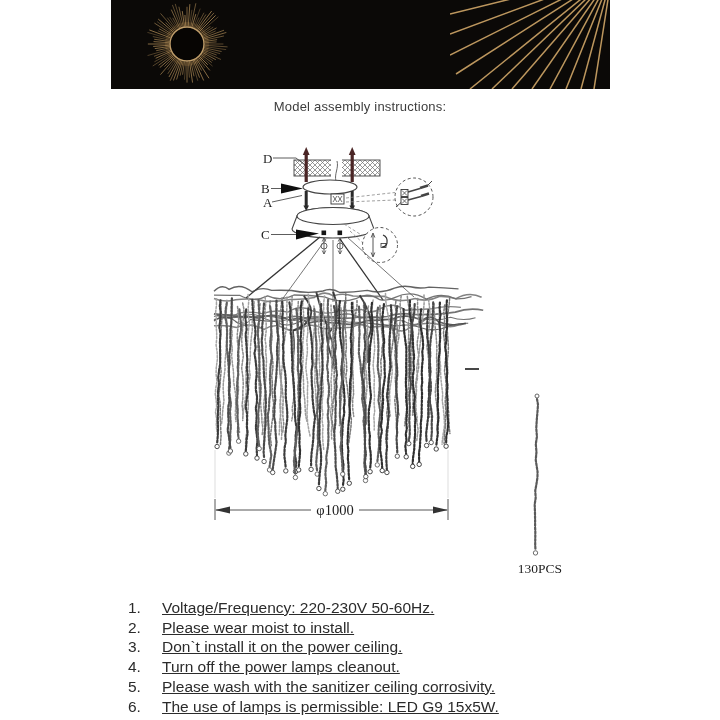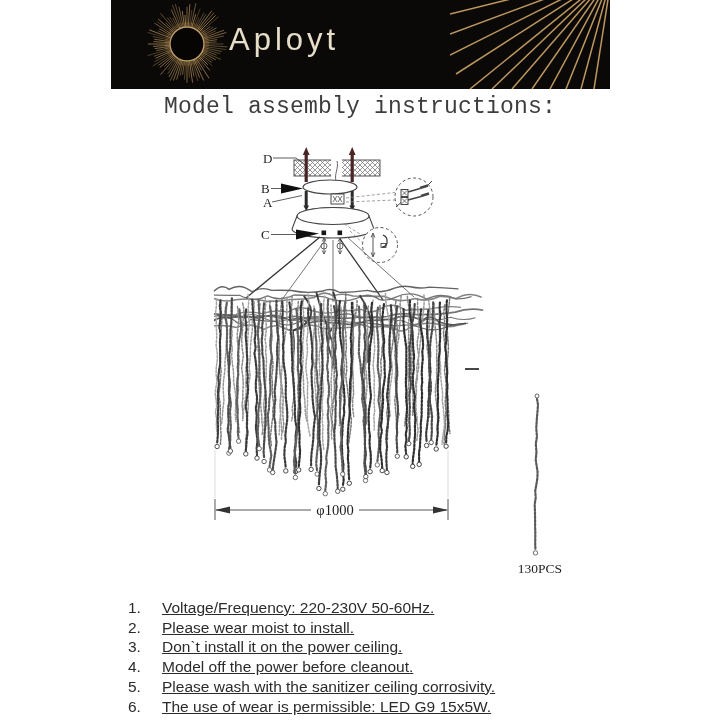--- a/index.html
+++ b/index.html
@@ -6,21 +6,21 @@
   .page{position:relative;width:720px;height:720px;background:#ffffff;overflow:hidden;
         font-family:"Liberation Sans",sans-serif;}
   
   .banner{position:absolute;left:111px;top:0;width:499px;height:89px;background:#0b0907;overflow:hidden;}
   .logo-svg{position:absolute;left:10px;top:-4px;width:132px;height:97px;}
   .wordmark{position:absolute;left:118px;top:22px;color:#e7dec8;font-size:31px;font-weight:300;
             letter-spacing:4px;font-family:"Liberation Sans",sans-serif;}
   .fan-svg{position:absolute;right:0;top:0;width:160px;height:89px;}
   
   .title-block{position:absolute;left:0;top:96px;width:720px;text-align:center;color:#3d3d3d;}
-  .title-line{font-size:23px;font-weight:500;line-height:22px;letter-spacing:.2px;font-family:Liberation Mono, monospace;}
+  .title-line{font-size:13px;font-weight:500;line-height:22px;letter-spacing:.2px;}
   
   .diagram{position:absolute;left:0;top:140px;width:720px;height:452px;}
   .serif{font-family:"Liberation Serif",serif;}
   
   .instructions{position:absolute;left:112px;top:598px;width:540px;list-style:none;margin:0;padding:0;
                 color:#2b2b2b;}
   .instructions li{display:flex;font-size:15.5px;line-height:19.7px;font-weight:500;}
   .instructions .num{width:34px;padding-left:16px;flex:none;}
   .instructions .txt{flex:1;text-decoration:underline;}
 </style>
@@ -116,21 +116,20 @@
         <line x1="81.35938231742696" y1="39.613142732399" x2="95.53612450518955" y2="31.872055832476036" stroke="#c79f63" stroke-width="0.7" opacity="0.79"></line>
         <line x1="81.91855991870406" y1="40.73023727246697" x2="94.69958340527795" y2="34.89333942260272" stroke="#c79f63" stroke-width="0.7" opacity="0.60"></line>
         <line x1="82.39662018749584" y1="41.88437685701579" x2="102.98960830750212" y2="34.20358939656395" stroke="#c79f63" stroke-width="0.7" opacity="0.81"></line>
         <line x1="82.7911270382537" y1="43.06968025527498" x2="105.35246141472737" y2="36.445074766301204" stroke="#c79f63" stroke-width="0.7" opacity="0.86"></line>
         <line x1="83.10007015449528" y1="44.280107432822916" x2="102.93278169702559" y2="39.9657651179973" stroke="#c79f63" stroke-width="0.7" opacity="0.69"></line>
         <line x1="83.32187523291633" y1="45.50949033021751" x2="96.13991038442828" y2="43.66653510376552" stroke="#c79f63" stroke-width="0.7" opacity="0.82"></line>
         <line x1="83.45541200567943" y1="46.75156429401344" x2="95.61511148201139" y2="45.88188542333542" stroke="#c79f63" stroke-width="0.7" opacity="0.72"></line>
         <circle cx="66" cy="48" r="16.5" fill="#070503"></circle>
         <circle cx="66" cy="48" r="17" fill="none" stroke="#e0b87c" stroke-width="1.4" opacity="0.85"></circle>
       </svg>
-    <div class="wordmark">Aployt</div>
     <svg class="fan-svg" id="fan-svg" viewBox="0 0 160 89">
         <line x1="162" y1="-26" x2="0" y2="14" stroke="#c79f63" stroke-width="1.5" opacity="0.95"></line>
         <line x1="162" y1="-26" x2="0" y2="34" stroke="#c79f63" stroke-width="1.5" opacity="0.95"></line>
         <line x1="162" y1="-26" x2="0" y2="55" stroke="#c79f63" stroke-width="1.5" opacity="0.95"></line>
         <line x1="162" y1="-26" x2="6" y2="74" stroke="#c79f63" stroke-width="1.5" opacity="0.95"></line>
         <line x1="162" y1="-26" x2="20" y2="89" stroke="#c79f63" stroke-width="1.5" opacity="0.95"></line>
         <line x1="162" y1="-26" x2="42" y2="89" stroke="#c79f63" stroke-width="1.5" opacity="0.95"></line>
         <line x1="162" y1="-26" x2="62" y2="89" stroke="#c79f63" stroke-width="1.5" opacity="0.95"></line>
         <line x1="162" y1="-26" x2="82" y2="89" stroke="#c79f63" stroke-width="1.5" opacity="0.95"></line>
         <line x1="162" y1="-26" x2="100" y2="89" stroke="#c79f63" stroke-width="1.5" opacity="0.95"></line>
@@ -405,25 +404,25 @@
       <li>
         <span class="num">2.</span>
         <span class="txt">Please wear moist to install.</span>
       </li>
       <li>
         <span class="num">3.</span>
         <span class="txt">Don`t install it on the power ceiling.</span>
       </li>
       <li>
         <span class="num">4.</span>
-        <span class="txt">Model off the power before cleanout.</span>
+        <span class="txt">Turn off the power lamps cleanout.</span>
       </li>
       <li>
         <span class="num">5.</span>
         <span class="txt">Please wash with the sanitizer ceiling corrosivity.</span>
       </li>
       <li>
         <span class="num">6.</span>
-        <span class="txt">The use of wear is permissible: LED G9 15x5W.</span>
+        <span class="txt">The use of lamps is permissible: LED G9 15x5W.</span>
       </li>
     </ol>
 
 </div>
 
 </body></html>

